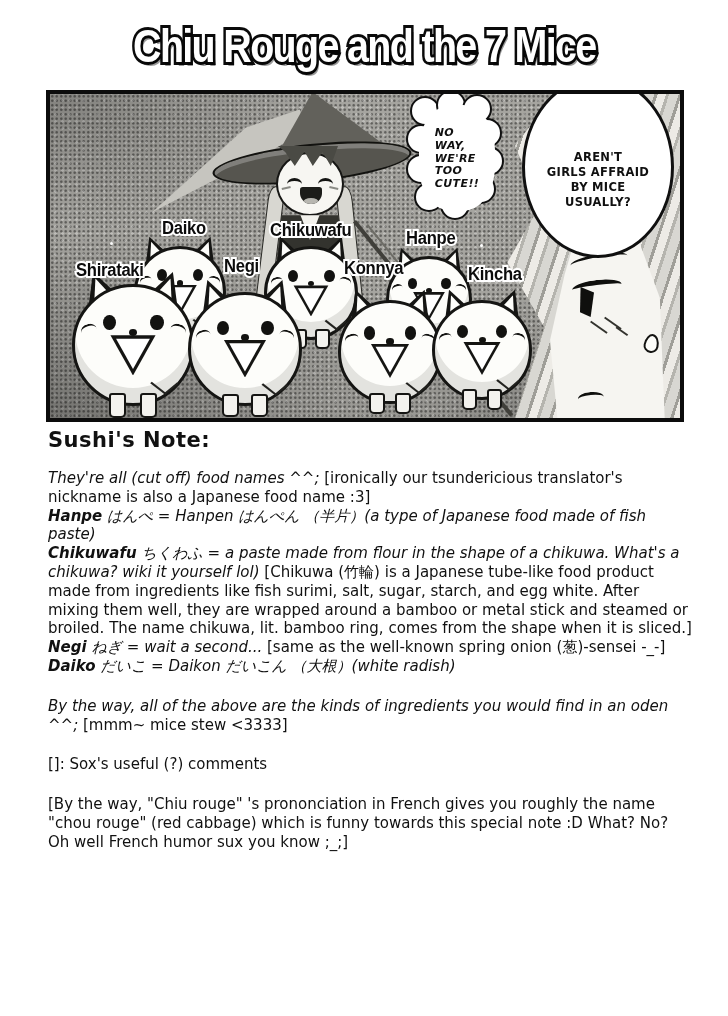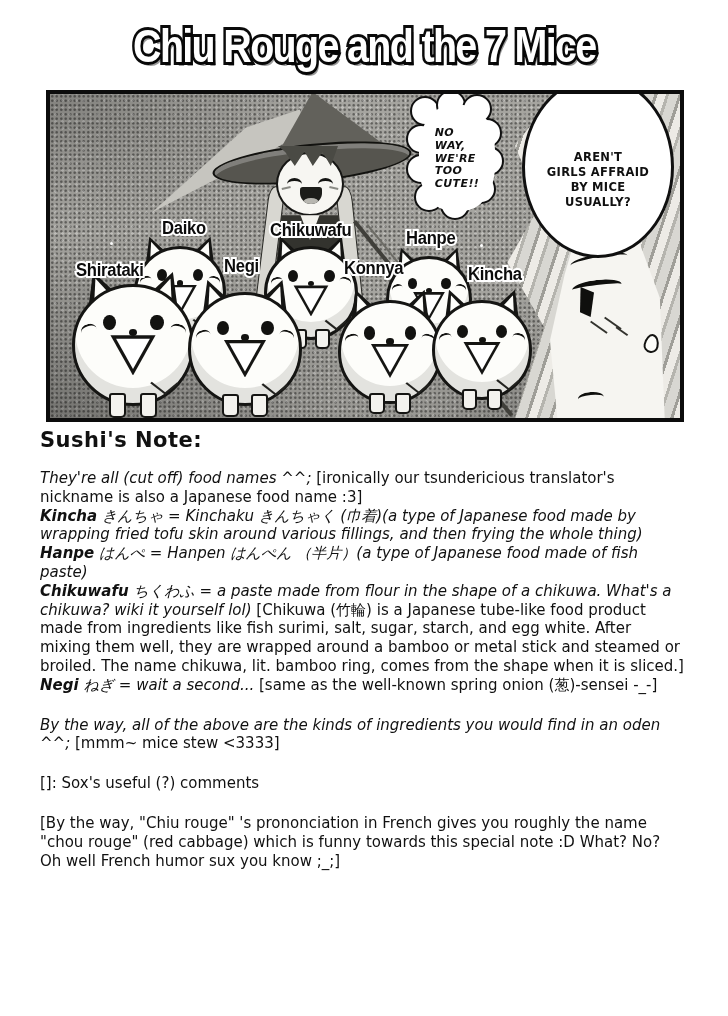--- a/index.html
+++ b/index.html
@@ -144,21 +144,21 @@
   .mouse .leg{position:absolute;bottom:-10%;width:11%;height:17%;background:#f3f2ee;border:2.5px solid #151513;border-radius:3px 3px 5px 5px;}
   .mouse .leg.l{left:30%;}.mouse .leg.r{right:30%;}
   .mouse-label{
     position:absolute;z-index:7;
     font-family:"Liberation Sans","DejaVu Sans",sans-serif;
     font-weight:bold;font-size:17.5px;letter-spacing:-.3px;color:#0c0c0c;
     -webkit-text-stroke:4px #ffffff;paint-order:stroke;
     transform:scaleX(.95);transform-origin:left;white-space:nowrap;
   }
   
-  .note{position:absolute;left:40px;top:428px;width:644px;}
+  .note{position:absolute;left:48px;top:428px;width:644px;}
   .note-heading{
     font-size:21px;font-weight:bold;letter-spacing:.5px;margin:0 0 17px 0;
   }
   .note-body{font-size:15px;line-height:18.8px;}
   .note-para{margin:0;}
   .note-para.gap{margin-top:21px;}
   .seg-italic{font-style:italic;}
   .seg-bold-italic{font-style:italic;font-weight:bold;}
   .seg-normal{font-style:normal;}
 </style>
@@ -343,21 +343,21 @@
   <div class="sparkle" style="left:470px;top:250px;width:3px;height:3px;"></div>
   <div class="sparkle" style="left:280px;top:128px;width:3px;height:3px;"></div>
 
   <div class="corner-shade"></div>
 </div>
 
 <div class="note">
   <p class="note-heading">Sushi's Note:</p>
   <div class="note-body">
       <p class="note-para"><span class="seg-italic">They're all (cut off) food names ^^; </span><span class="seg-normal">[ironically our tsundericious translator's nickname is also a Japanese food name :3]</span></p>
-      <p class="note-para"><span class="seg-bold-italic">Kincha</span><span class="seg-italic"> きんちゃ = Kinchaku きんちゃく (巾着)(a type of Japanese food made by wrapping fried tofu skin around various fillings, and then frying the whole thing)</span></p>
       <p class="note-para"><span class="seg-bold-italic">Hanpe</span><span class="seg-italic"> はんぺ = Hanpen はんぺん （半片）(a type of Japanese food made of fish paste)</span></p>
       <p class="note-para"><span class="seg-bold-italic">Chikuwafu</span><span class="seg-italic"> ちくわふ = a paste made from flour in the shape of a chikuwa. What's a chikuwa? wiki it yourself lol) </span><span class="seg-normal">[Chikuwa (竹輪) is a Japanese tube-like food product made from ingredients like fish surimi, salt, sugar, starch, and egg white. After mixing them well, they are wrapped around a bamboo or metal stick and steamed or broiled. The name chikuwa, lit. bamboo ring, comes from the shape when it is sliced.]</span></p>
       <p class="note-para"><span class="seg-bold-italic">Negi</span><span class="seg-italic"> ねぎ = wait a second... </span><span class="seg-normal">[same as the well-known spring onion (葱)-sensei -_-]</span></p>
+      <p class="note-para"><span class="seg-bold-italic">Daiko</span><span class="seg-italic"> だいこ = Daikon だいこん （大根）(white radish)</span></p>
       <p class="note-para gap"><span class="seg-italic">By the way, all of the above are the kinds of ingredients you would find in an oden ^^; </span><span class="seg-normal">[mmm~ mice stew &lt;3333]</span></p>
       <p class="note-para gap"><span class="seg-normal">[]: Sox's useful (?) comments</span></p>
       <p class="note-para gap"><span class="seg-normal">[By the way, "Chiu rouge" 's prononciation in French gives you roughly the name "chou rouge" (red cabbage) which is funny towards this special note :D What? No? Oh well French humor sux you know ;_;]</span></p>
     </div>
 </div>
 
 </body></html>

